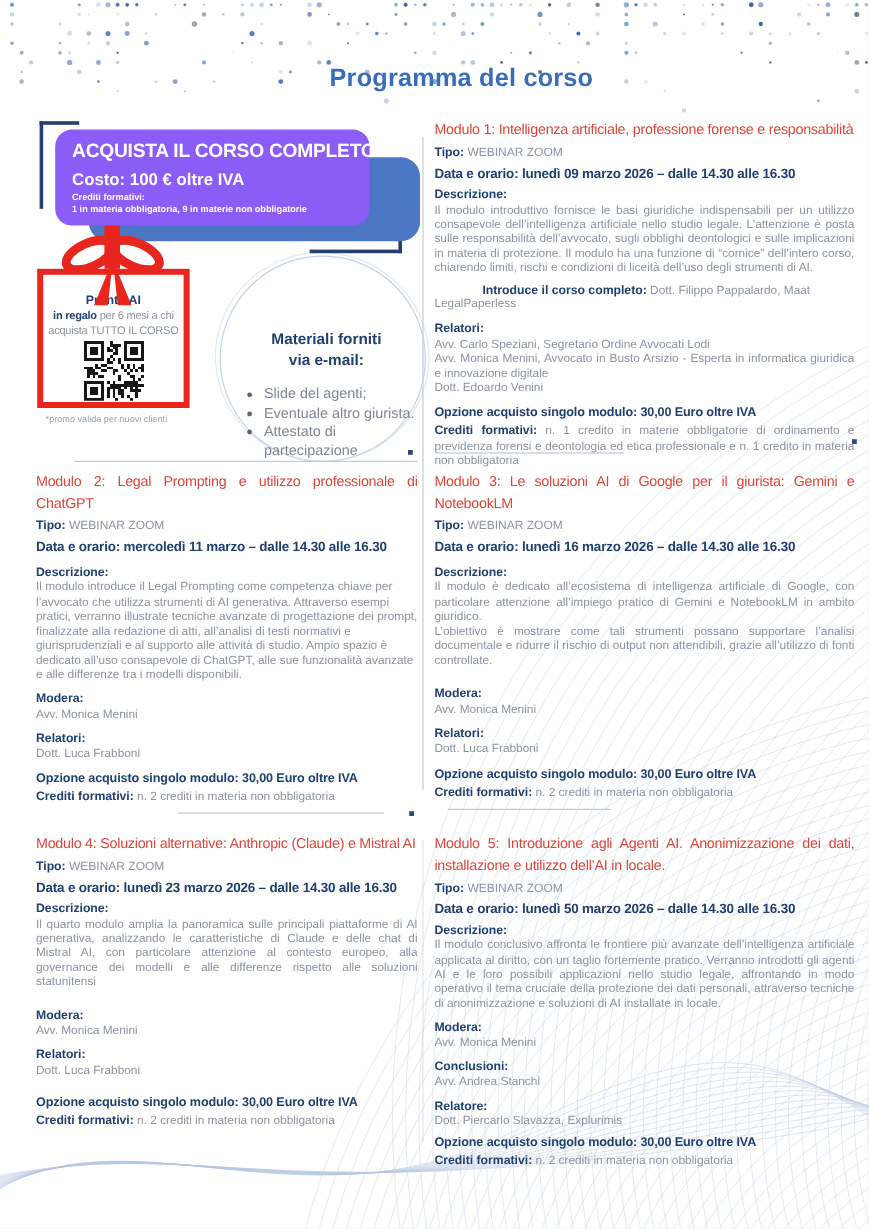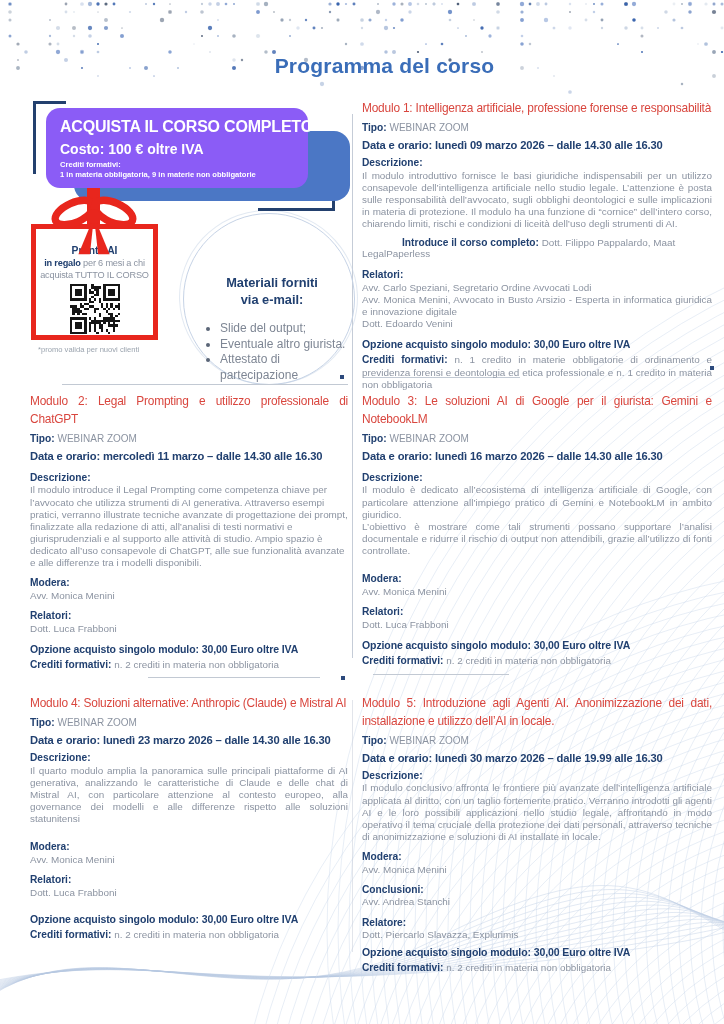--- a/index.html
+++ b/index.html
@@ -633,21 +633,21 @@
       </svg>
   </div>
   <p class="promo-note">*promo valida per nuovi clienti</p>
 
   <div class="mat-ring r1"></div>
   <div class="mat-ring r2"></div>
   <div class="mat-content">
     <p class="mat-title">Materiali forniti
 via e-mail:</p>
     <ul class="mat-list">
-      <li>Slide del output;</li>
+      <li>Slide del agenti;</li>
       <li>Eventuale altro giurista.</li>
       <li>Attestato di partecipazione</li>
     </ul>
   </div>
 
   <section class="module" style="left:362px;top:100px;width:350px">
     <h2 class="mod-title">Modulo 1: Intelligenza artificiale, professione forense e responsabilità</h2>
     <p class="tipo"><strong>Tipo:</strong> <span>WEBINAR ZOOM</span></p>
     <p class="schedule">Data e orario: lunedì 09 marzo 2026 – dalle 14.30 alle 16.30</p>
     <div class="grp">
@@ -722,21 +722,21 @@
       <p class="lbl">Relatori:</p>
       <p class="body">Dott. Luca Frabboni</p>
     </div>
     <p class="opzione" style="margin-top:14px">Opzione acquisto singolo modulo: 30,00 Euro oltre IVA</p>
     <p class="crediti"><strong>Crediti formativi:</strong> <span>n. 2 crediti in materia non obbligatoria</span></p>
   </section>
 
   <section class="module" style="left:362px;top:695px;width:350px">
     <h2 class="mod-title">Modulo 5: Introduzione agli Agenti AI. Anonimizzazione dei dati, installazione e utilizzo dell’AI in locale.</h2>
     <p class="tipo"><strong>Tipo:</strong> <span>WEBINAR ZOOM</span></p>
-    <p class="schedule">Data e orario: lunedì 30 marzo 2026 – dalle 19.99 alle 16.30</p>
+    <p class="schedule">Data e orario: lunedì 50 marzo 2026 – dalle 14.30 alle 16.30</p>
     <div class="grp">
       <p class="lbl">Descrizione:</p>
       <p class="body just">Il modulo conclusivo affronta le frontiere più avanzate dell’intelligenza artificiale applicata al diritto, con un taglio fortemente pratico. Verranno introdotti gli agenti AI e le loro possibili applicazioni nello studio legale, affrontando in modo operativo il tema cruciale della protezione dei dati personali, attraverso tecniche di anonimizzazione e soluzioni di AI installate in locale.</p>
     </div>
     <div class="grp people">
       <p class="lbl">Modera:</p>
       <p class="body">Avv. Monica Menini</p>
     </div>
     <div class="grp people">
       <p class="lbl">Conclusioni:</p>

